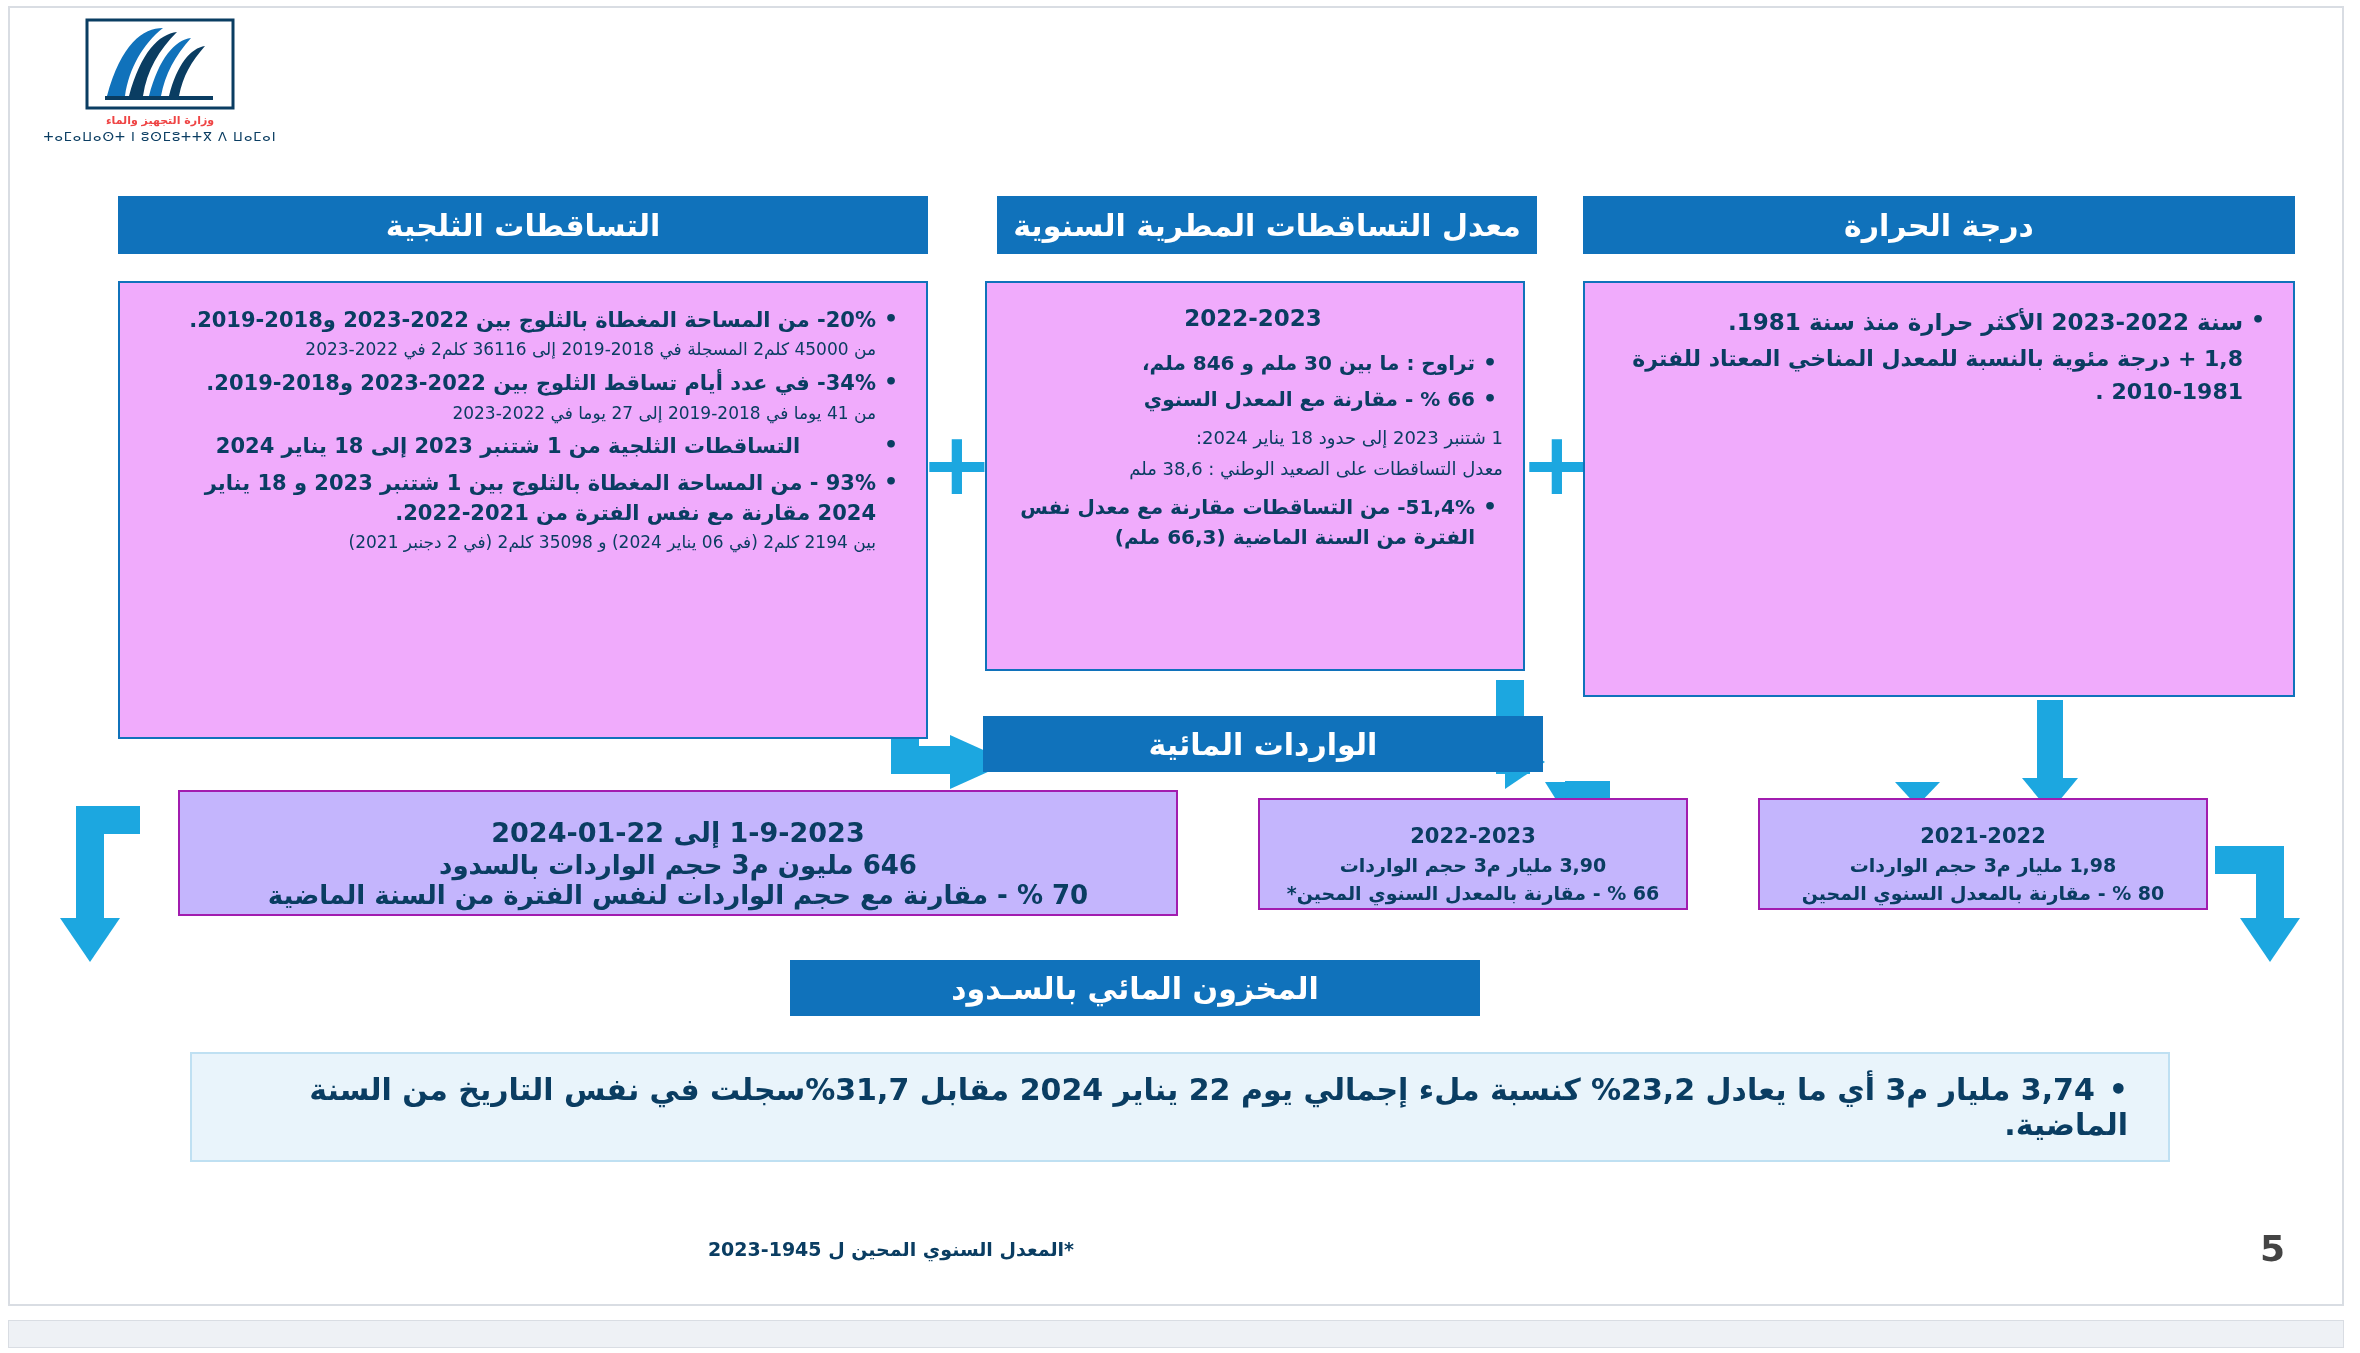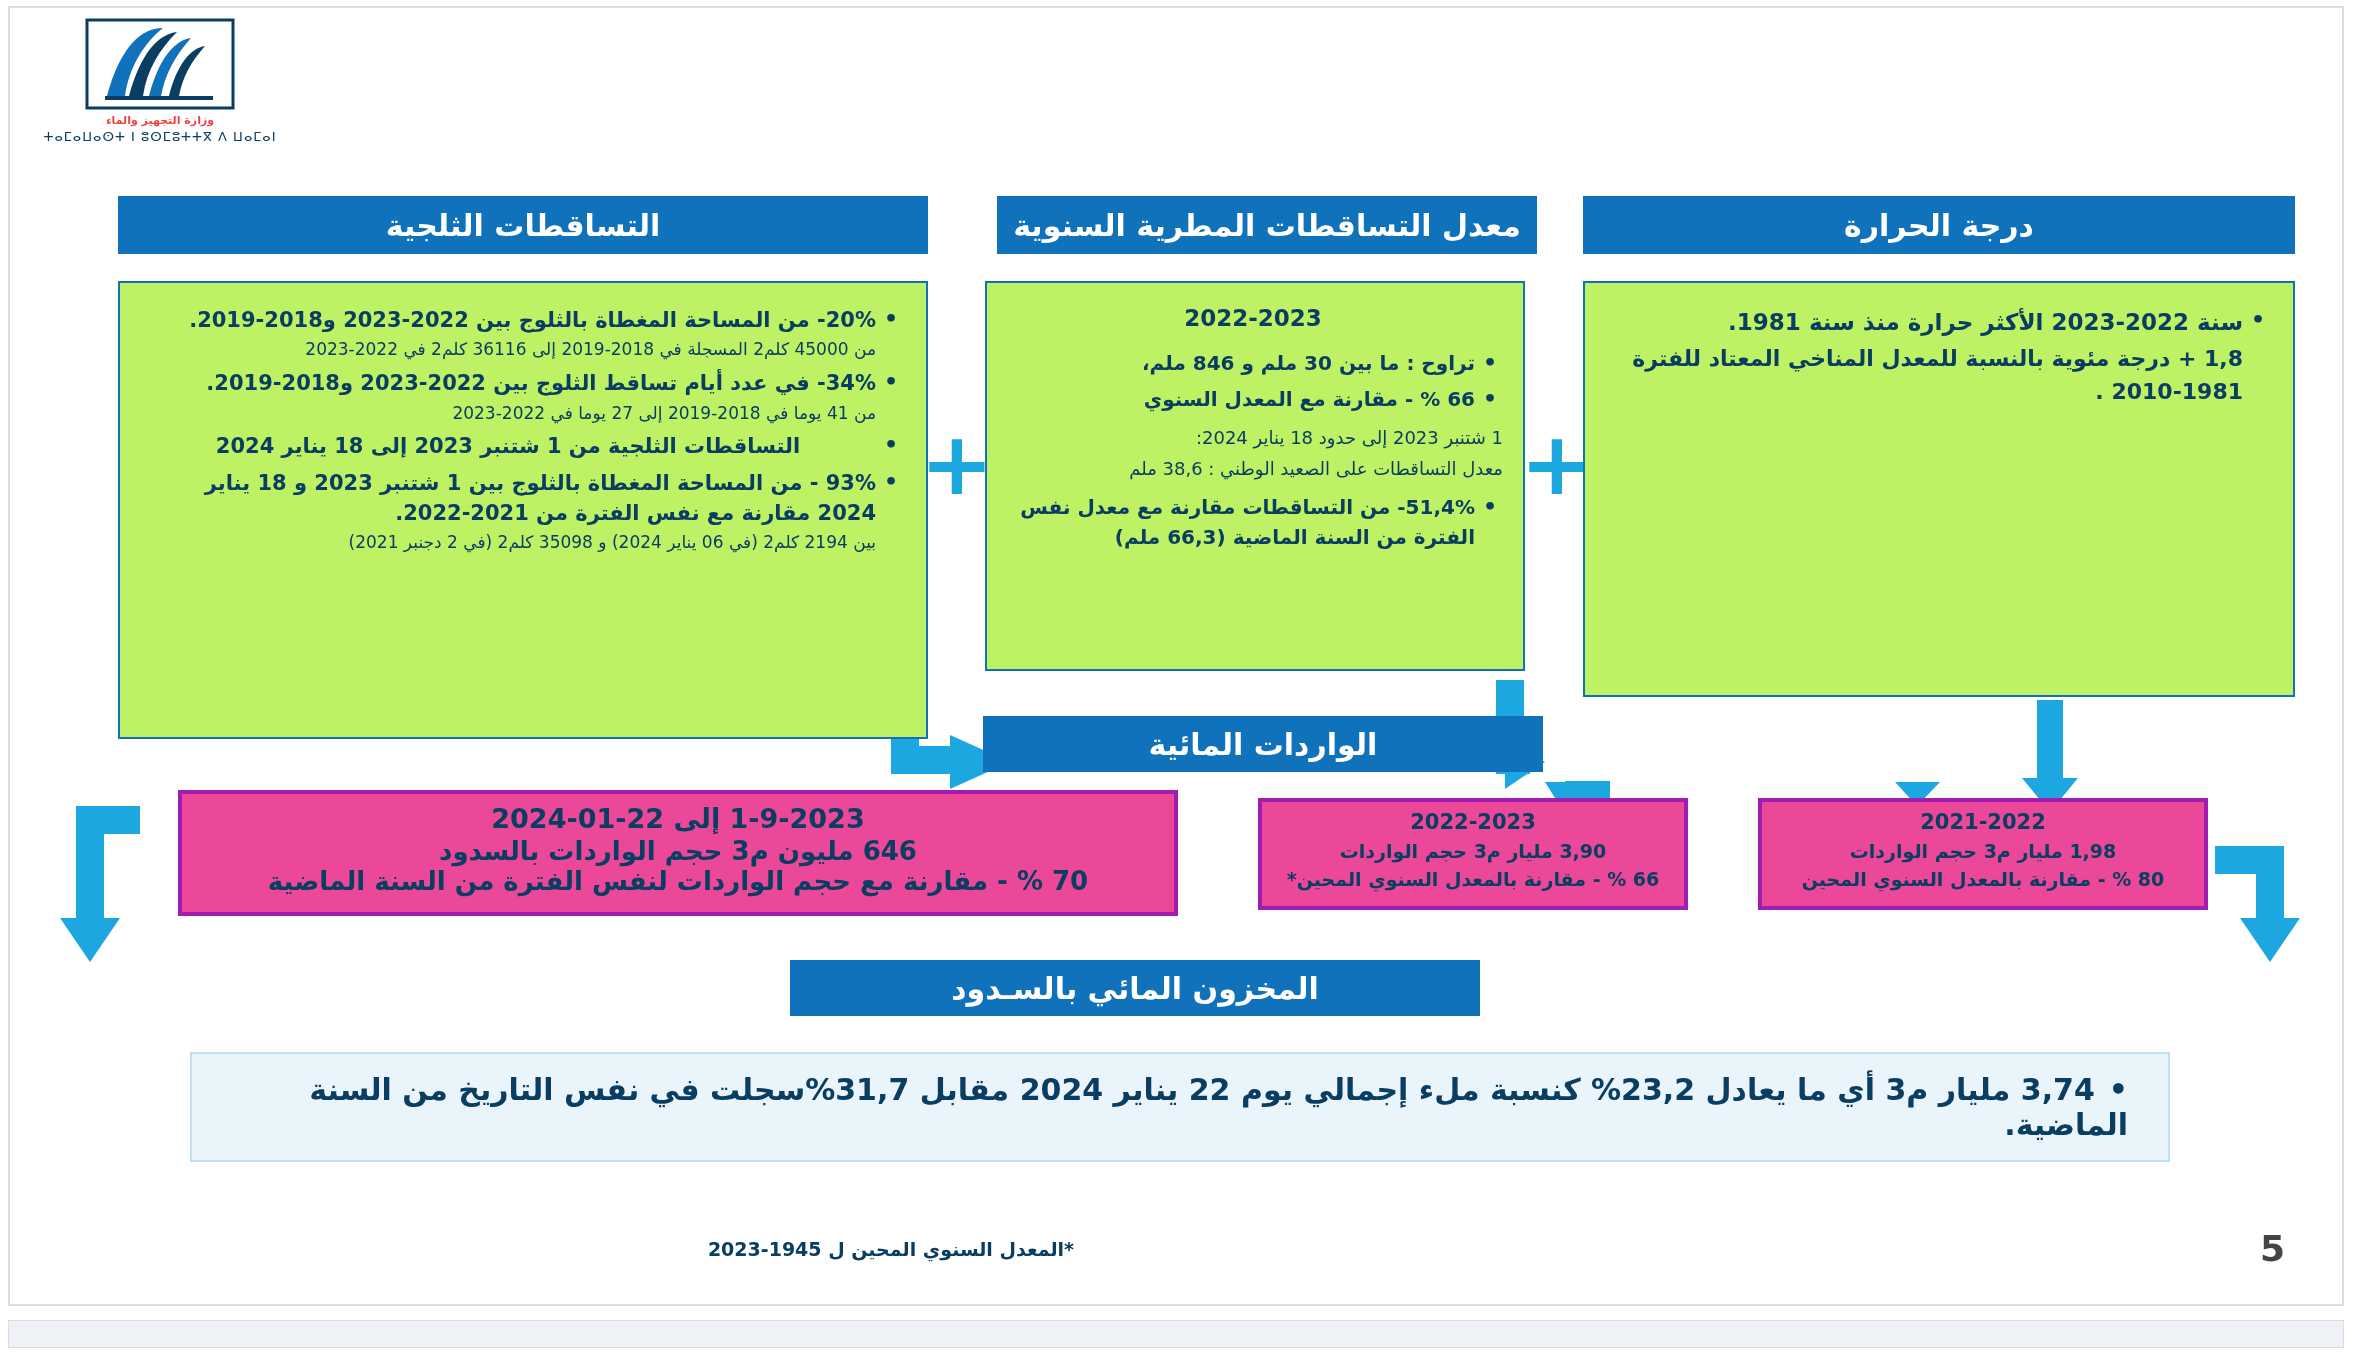--- a/index.html
+++ b/index.html
@@ -110,21 +110,21 @@
     font-size: 30px;
     font-weight: bold;
     text-align: center;
     line-height: 1.1;
     display: flex;
     align-items: center;
     justify-content: center;
     box-sizing: border-box;
   }
   .body-box {
-    background: #bef264;
+    background: #f0abfc;
     border: 2px solid #1072bb;
     box-sizing: border-box;
     color: #0a3d62;
     text-align: right;
   }
   ul.bullets {
     margin: 0;
     padding: 0 34px 0 10px;
     list-style: none;
   }
@@ -169,26 +169,26 @@
   }
   #plus-1 { left: 920px; top: 420px; }
   #plus-2 { left: 1520px; top: 420px; }
 
   
   #waridat-header {
     position: absolute; left: 955px; top: 716px; width: 560px; height: 56px; margin-left: 28px;
   }
   .wbox {
     position: absolute;
-    background: #ec4899;
-    border: 4px solid #a21caf;
+    background: #c4b5fd;
+    border: 2px solid #a21caf;
     box-sizing: border-box;
     color: #0a3d62;
     text-align: center;
-    padding: 8px 10px;
+    padding: 24px 10px;
   }
   #w-left   { left: 178px;  top: 790px; width: 1000px; height: 126px; }
   #w-mid    { left: 1258px; top: 798px; width: 430px;  height: 112px; }
   #w-right  { left: 1758px; top: 798px; width: 450px;  height: 112px; }
   .w-title  { font-size: 27px; font-weight: bold; line-height: 1.25; }
   .w-title-sm { font-size: 21px; font-weight: bold; }
   .w-line   { font-size: 26px; font-weight: bold; margin-top: 0; }
   .w-line-sm{ font-size: 19px; font-weight: bold; margin-top: 6px; }
 
   

